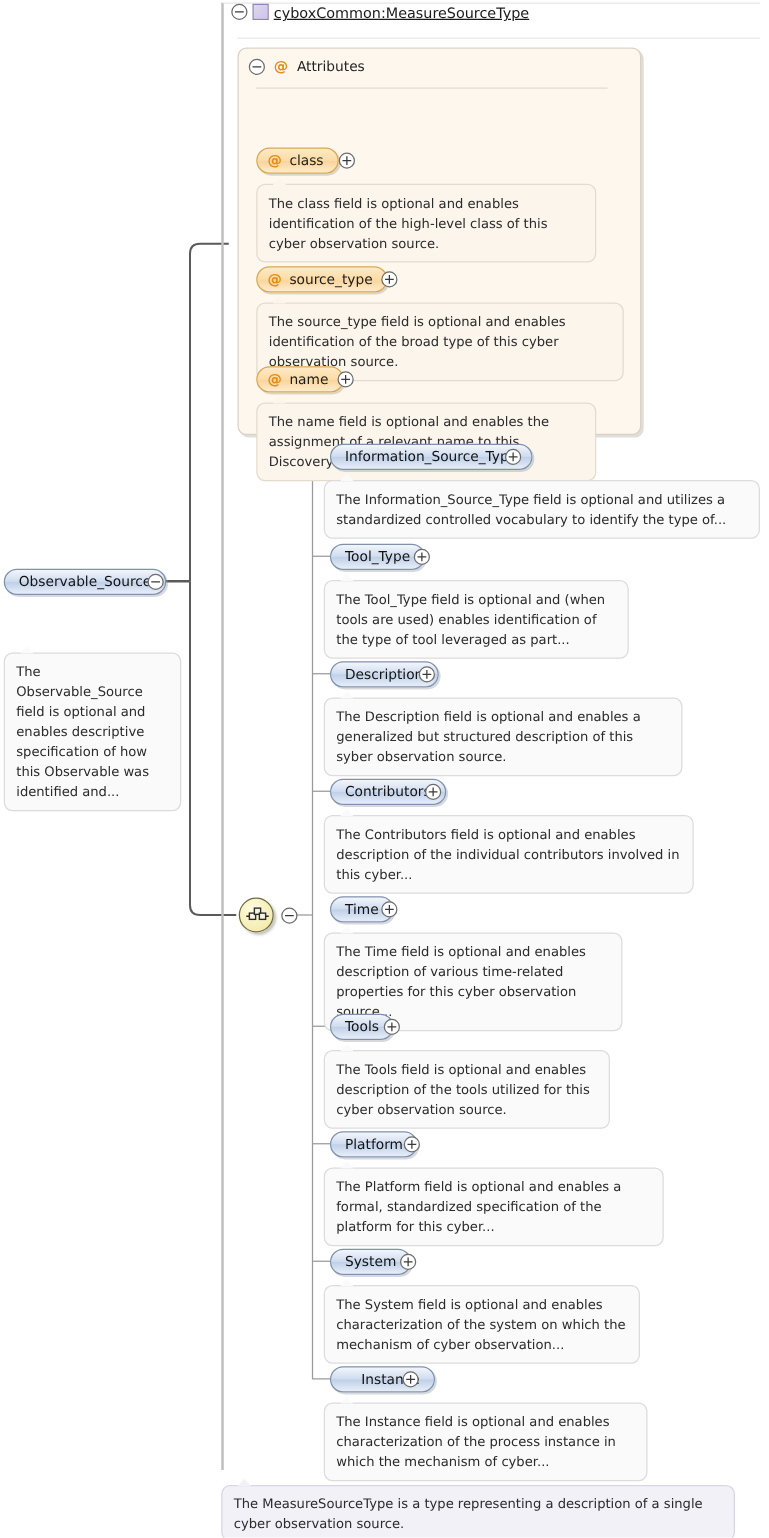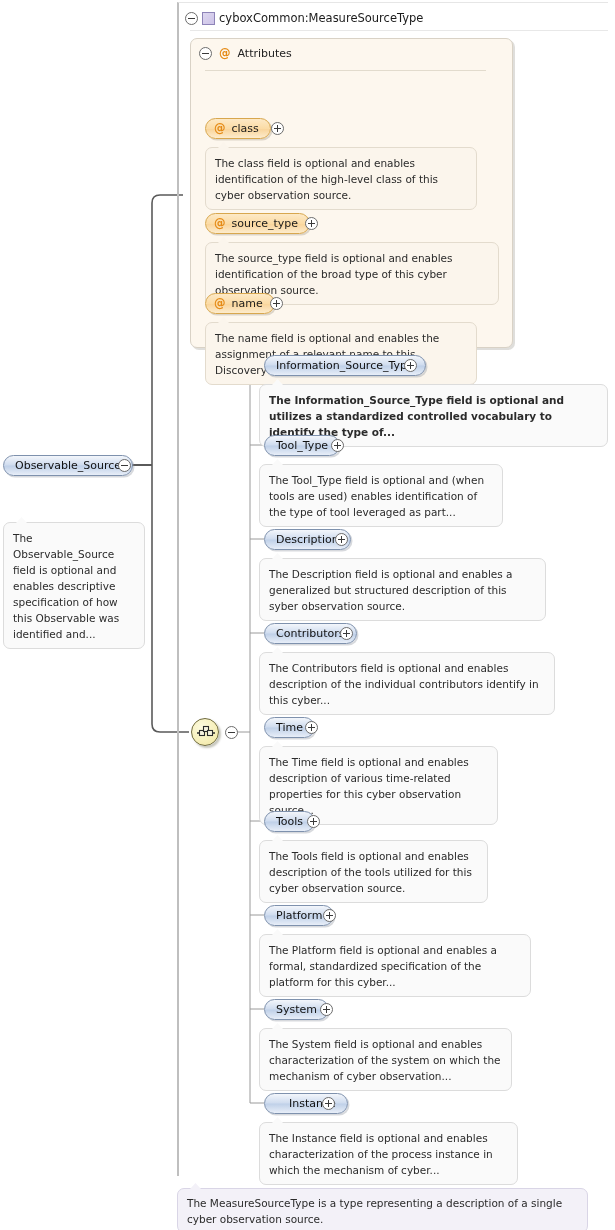--- a/index.html
+++ b/index.html
@@ -24,26 +24,27 @@
     position: absolute;
     left: 177px; top: 2px;
     width: 431px; height: 1174px;
     border-left: 2px solid #bfbfbf;
     border-top: 1px solid #e6e6e6;
   }
   .type-header {
     position: absolute;
     left: 177px; top: 3px;
     height: 22px;
-    display: flex; align-items: flex-end;
+    display: flex; align-items: flex-start;
     gap: 4px;
     padding-left: 8px;
     font-size: 11.5px;
     color: #1a1a1a;
     white-space: nowrap;
+    text-decoration: underline;
   }
   .type-header .sq {
     width: 13px; height: 13px;
     background: linear-gradient(135deg,#ded8f0 0%, #cdc3e8 100%);
     border: 1px solid #8e84b8;
     display:inline-block;
   }
   .hdr-rule {
     position:absolute; left:190px; top:30px; width:418px; height:1px;
     background:#e8e8e8;
@@ -305,39 +306,39 @@
       <rect x="7.5" y="2.5" width="5" height="5" fill="#f7f4e0" stroke="#2b2b2b" stroke-width="1.1"></rect>
       <rect x="11.5" y="6.5" width="5" height="5" fill="#f7f4e0" stroke="#2b2b2b" stroke-width="1.1"></rect>
     </svg>
   </div>
   <span class="toggle tg" style="left:225px; top:726px;"></span>
 
   <div class="pill-el" style="left:264px; top:355px;">
     <span>Information_Source_Type</span>
   </div>
   <span class="toggle plus tg" style="left:404px; top:359px;"></span>
-  <div class="doc" style="left:259px; top:384px; width:349px;font-weight:bold;">The Information_Source_Type field is optional and utilizes a standardized controlled vocabulary to identify the type of...</div>
+  <div class="doc" style="left:259px; top:384px; width:349px;">The Information_Source_Type field is optional and utilizes a standardized controlled vocabulary to identify the type of...</div>
 
   <div class="pill-el" style="left:264px; top:435px;">
     <span>Tool_Type</span>
   </div>
   <span class="toggle plus tg" style="left:331px; top:439px;"></span>
   <div class="doc" style="left:259px; top:464px; width:244px;">The Tool_Type field is optional and (when tools are used) enables identification of the type of tool leveraged as part...</div>
 
   <div class="pill-el" style="left:264px; top:529px;">
     <span>Description</span>
   </div>
   <span class="toggle plus tg" style="left:335px; top:533px;"></span>
   <div class="doc" style="left:259px; top:558px; width:287px;">The Description field is optional and enables a generalized but structured description of this syber observation source.</div>
 
   <div class="pill-el" style="left:264px; top:623px;">
     <span>Contributors</span>
   </div>
   <span class="toggle plus tg" style="left:340px; top:627px;"></span>
-  <div class="doc" style="left:259px; top:652px; width:296px;">The Contributors field is optional and enables description of the individual contributors identify in this cyber...</div>
+  <div class="doc" style="left:259px; top:652px; width:296px;">The Contributors field is optional and enables description of the individual contributors involved in this cyber...</div>
 
   <div class="pill-el" style="left:264px; top:717px;">
     <span>Time</span>
   </div>
   <span class="toggle plus tg" style="left:305px; top:721px;"></span>
   <div class="doc" style="left:259px; top:746px; width:239px;">The Time field is optional and enables description of various time-related properties for this cyber observation source...</div>
 
   <div class="pill-el" style="left:264px; top:811px;">
     <span>Tools</span>
   </div>

